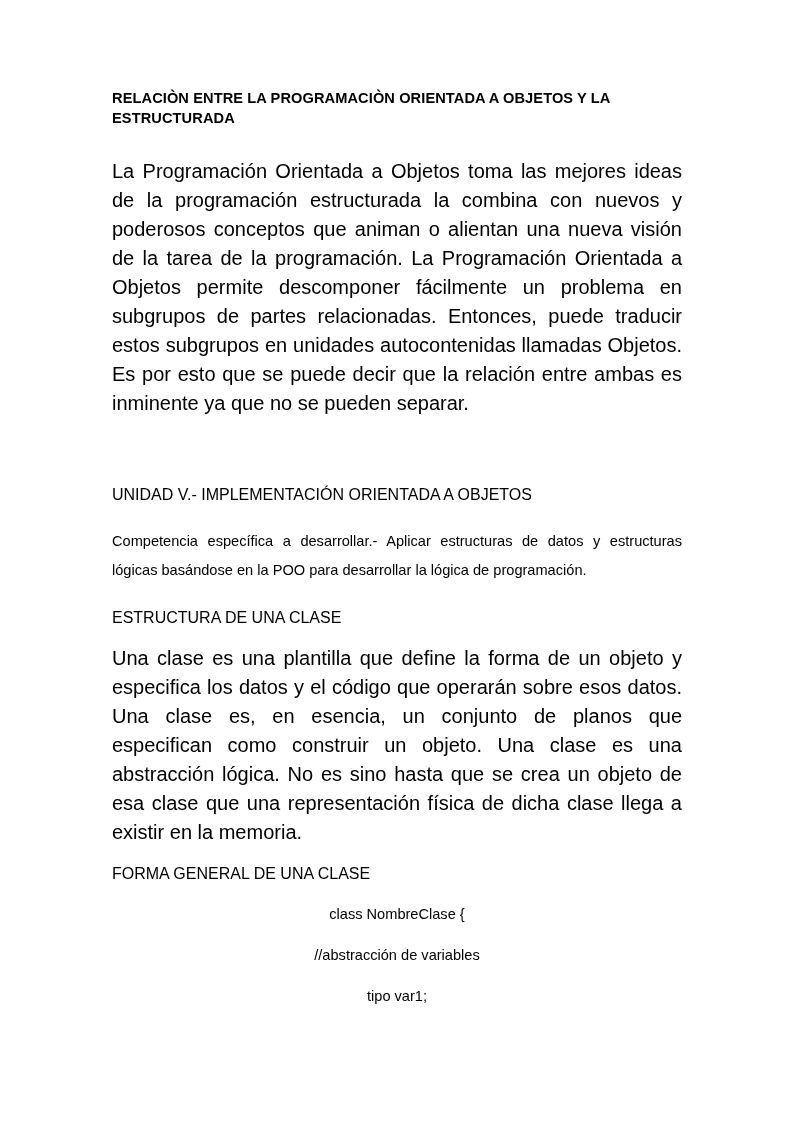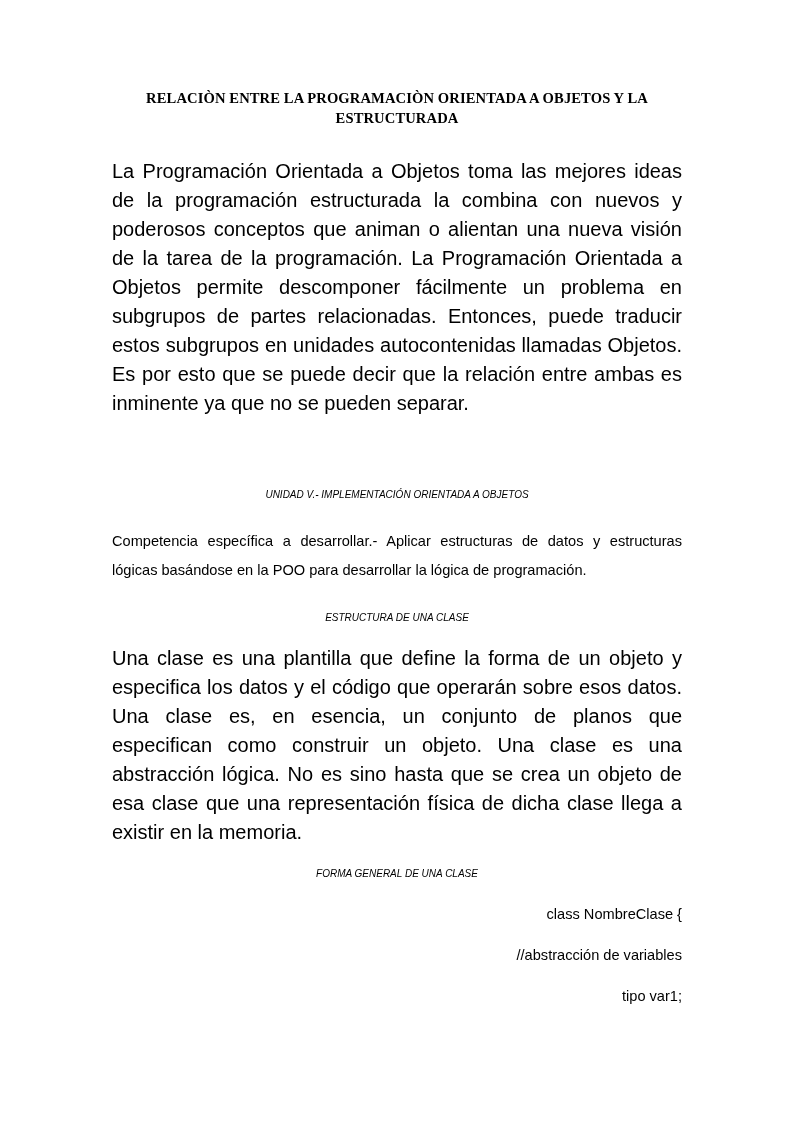--- a/index.html
+++ b/index.html
@@ -30,73 +30,72 @@
 
   .content {
     position: absolute;
     left: 112px;
     top: 88px;
     width: 570px;
   }
 
   
   .doc-title {
-    font-family: Liberation Serif, serif;
+    font-family: Liberation Sans, sans-serif;
     font-weight: bold;
     font-size: 14.6px;
     line-height: 20px;
     letter-spacing: 0.1px;
-    text-align: center;
+    text-align: left;
     margin: 0 0 0 0;
     color: #000;
   }
 
   
   .para {
     font-family: "Liberation Sans", sans-serif;
     font-size: 20px;
     line-height: 29px;
     text-align: justify;
     text-justify: inter-word;
     margin: 0;
     color: #000;
     hyphens: none;
   }
 
   
   .section-head {
     font-family: "Liberation Sans", sans-serif;
-    font-size: 10px;
+    font-size: 16px;
     line-height: 29px;
     font-weight: normal;
-    text-align: center;
+    text-align: left;
     margin: 0;
     color: #000;
-    font-style: italic;
   }
 
   
   .para-bold {
     font-family: "Liberation Sans", sans-serif;
     font-size: 14.6px;
     line-height: 29px;
     font-weight: normal;
     text-align: justify;
     text-justify: inter-word;
     margin: 0;
     color: #000;
   }
 
   
   .code-line {
     font-family: "Liberation Sans", sans-serif;
     font-size: 14.6px;
     line-height: 29px;
     font-weight: normal;
-    text-align: right;
+    text-align: center;
     margin: 0;
     white-space: pre-wrap;
     color: #000;
   }
 
   
   .gap-sm { height: 18px; }
   .gap-md { height: 29px; }
   .gap-lg { height: 62px; }
   .gap-xs { height: 12px; }

